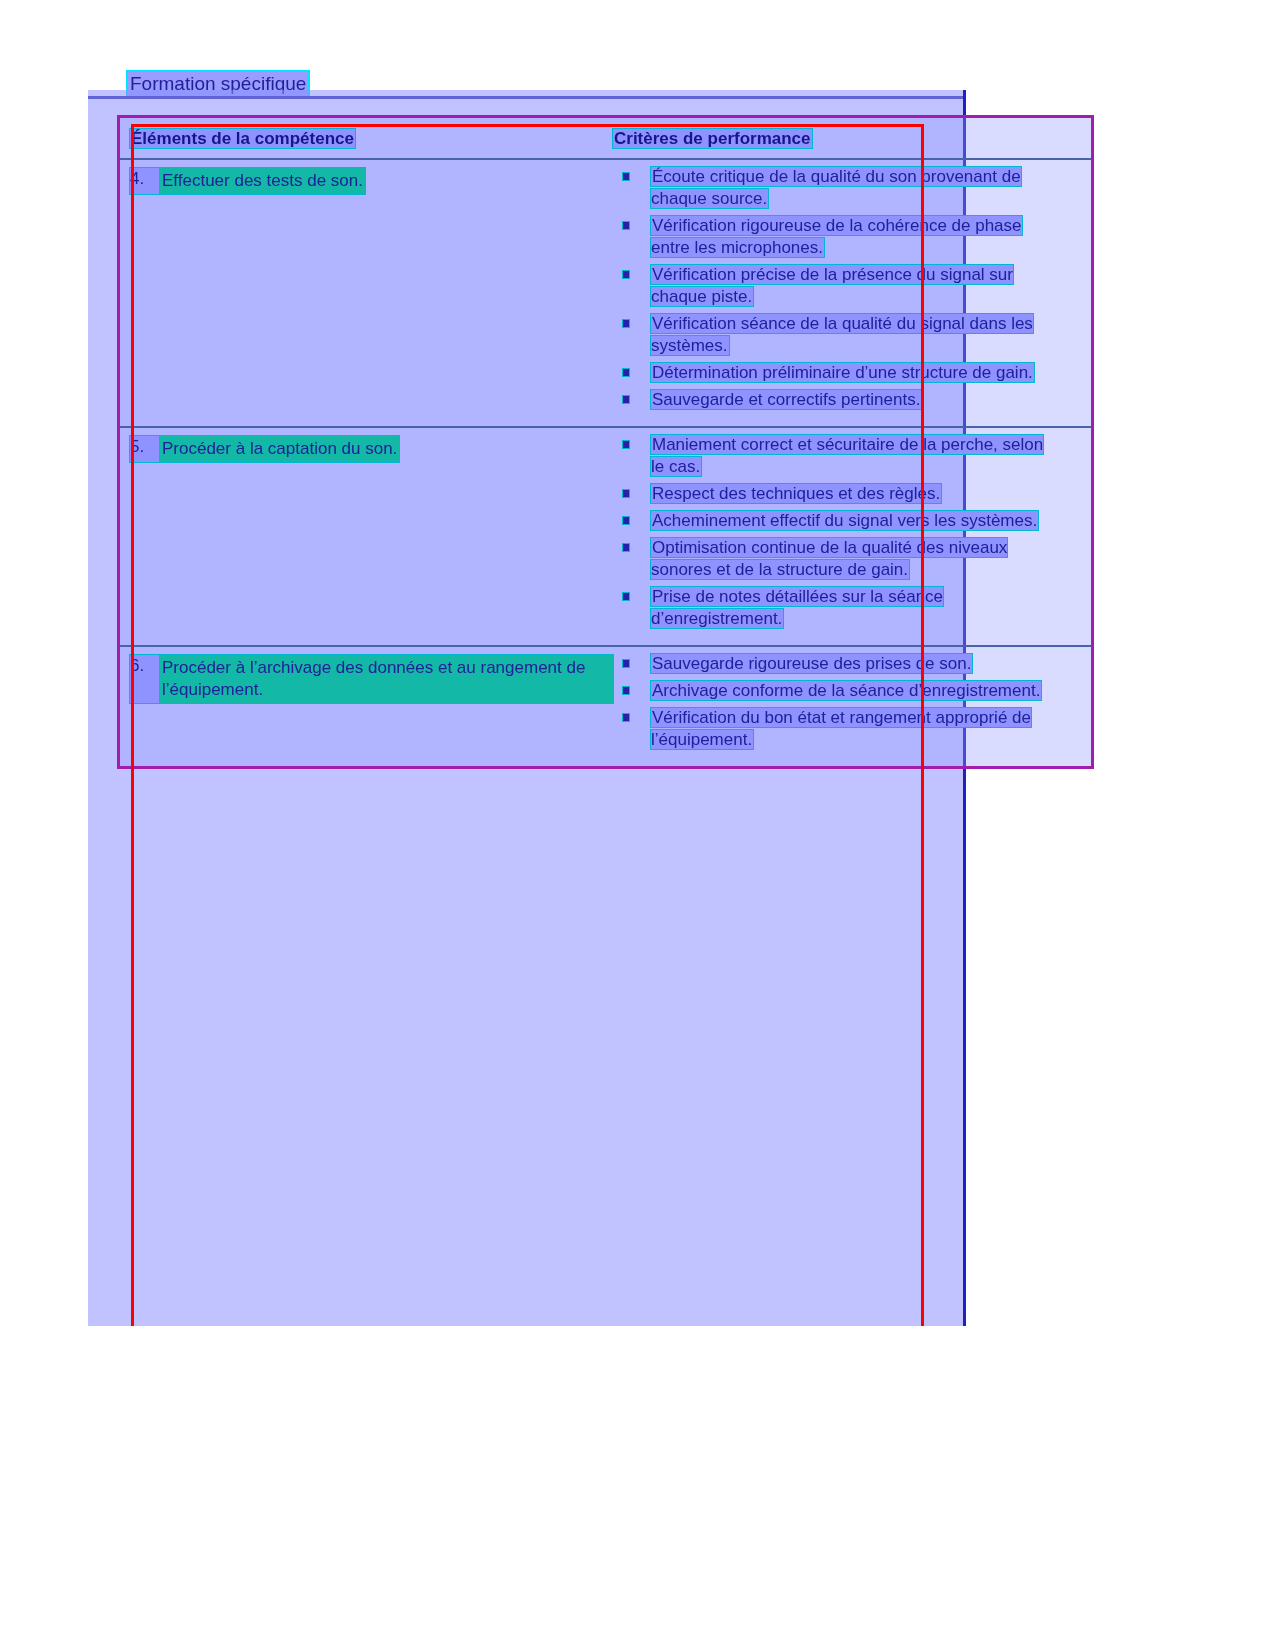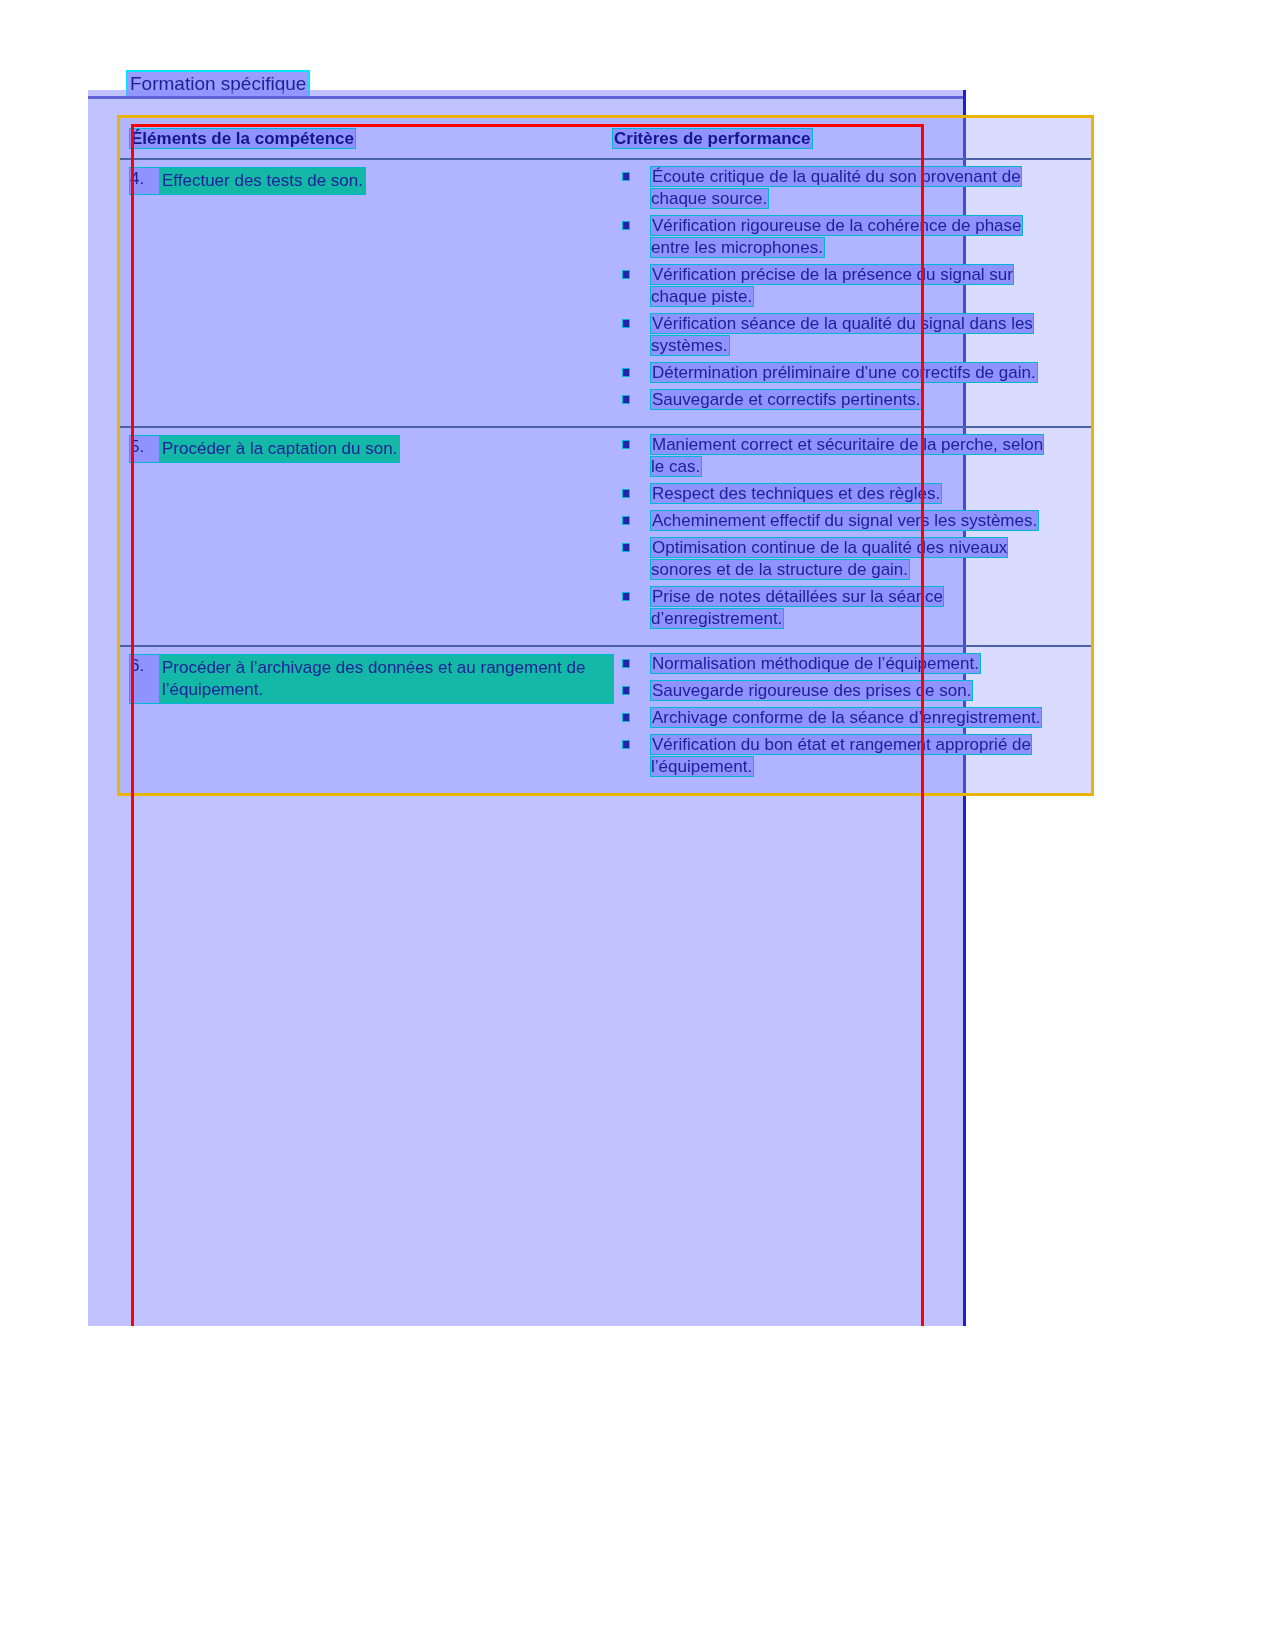--- a/index.html
+++ b/index.html
@@ -61,21 +61,21 @@
     height: 3px;
     background: #2a2aa8;
   }
 
   
   .competence-table {
     position: absolute;
     left: 117px;
     top: 115px;
     width: 977px;
-    border: 3px solid #eab308;
+    border: 3px solid #a21caf;
     background: rgba(150,155,255,0.35);
   }
   .tbl-row {
     display: flex;
     border-bottom: 2px solid #4a63a8;
   }
   .tbl-row:last-child { border-bottom: none; }
   .tbl-head-row { border-bottom: 2px solid #4a63a8; }
 
   .col-left  { width: 493px; padding: 6px 0 10px 10px; }
@@ -209,21 +209,21 @@
           <span class="element-num">4.</span>
           <span class="element-text">Effectuer des tests de son.</span>
         </div>
       </div>
       <div class="col-right">
         <ul class="criteria">
           <li><span class="bullet-dot"></span><span class="txt">Écoute critique de la qualité du son provenant de chaque source.</span></li>
           <li><span class="bullet-dot"></span><span class="txt">Vérification rigoureuse de la cohérence de phase entre les microphones.</span></li>
           <li><span class="bullet-dot"></span><span class="txt">Vérification précise de la présence du signal sur chaque piste.</span></li>
           <li><span class="bullet-dot"></span><span class="txt">Vérification séance de la qualité du signal dans les systèmes.</span></li>
-          <li><span class="bullet-dot"></span><span class="txt">Détermination préliminaire d’une correctifs de gain.</span></li>
+          <li><span class="bullet-dot"></span><span class="txt">Détermination préliminaire d’une structure de gain.</span></li>
           <li><span class="bullet-dot"></span><span class="txt">Sauvegarde et correctifs pertinents.</span></li>
         </ul>
       </div>
     </div>
 
     <div class="tbl-row">
       <div class="col-left">
         <div class="element-item">
           <span class="element-num">5.</span>
           <span class="element-text">Procéder à la captation du son.</span>
@@ -242,21 +242,20 @@
 
     <div class="tbl-row">
       <div class="col-left">
         <div class="element-item">
           <span class="element-num">6.</span>
           <span class="element-text">Procéder à l’archivage des données et au rangement de l’équipement.</span>
         </div>
       </div>
       <div class="col-right">
         <ul class="criteria">
-          <li><span class="bullet-dot"></span><span class="txt">Normalisation méthodique de l’équipement.</span></li>
           <li><span class="bullet-dot"></span><span class="txt">Sauvegarde rigoureuse des prises de son.</span></li>
           <li><span class="bullet-dot"></span><span class="txt">Archivage conforme de la séance d’enregistrement.</span></li>
           <li><span class="bullet-dot"></span><span class="txt">Vérification du bon état et rangement approprié de l’équipement.</span></li>
         </ul>
       </div>
     </div>
 
   </div>
 
   <div class="red-annotation-box"></div>

